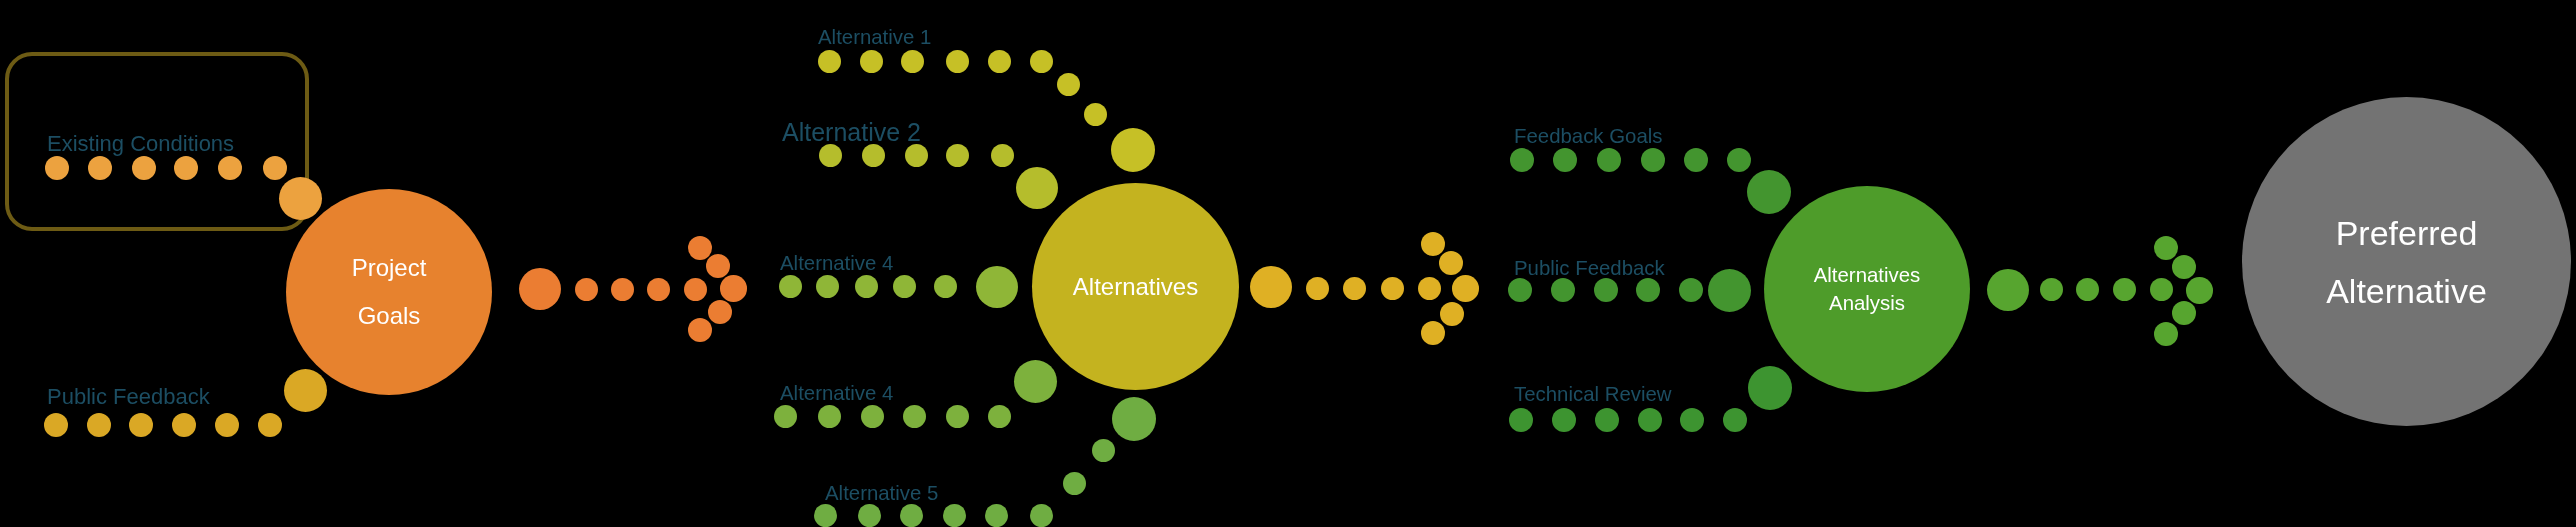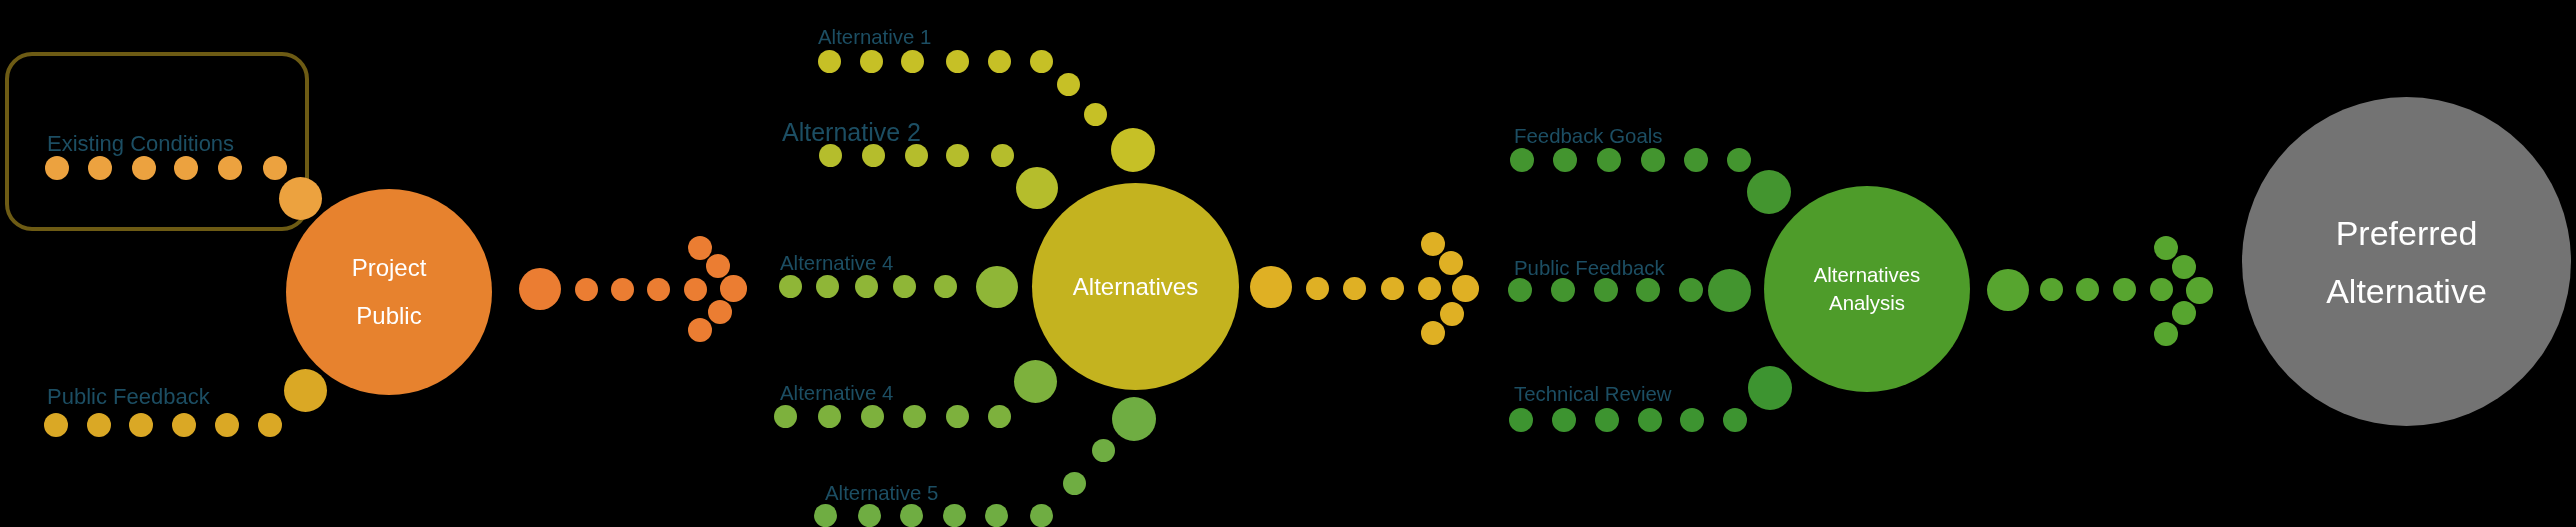--- a/index.html
+++ b/index.html
@@ -144,21 +144,21 @@
     <div class="dot" style="left: 2076px; top: 278px; width: 23px; height: 23px; background: rgb(87, 165, 47);"></div>
     <div class="dot" style="left: 2113px; top: 278px; width: 23px; height: 23px; background: rgb(87, 165, 47);"></div>
     <div class="dot" style="left: 2150px; top: 278px; width: 23px; height: 23px; background: rgb(87, 165, 47);"></div>
     <div class="dot" style="left: 2154px; top: 236px; width: 24px; height: 24px; background: rgb(87, 165, 47);"></div>
     <div class="dot" style="left: 2172px; top: 255px; width: 24px; height: 24px; background: rgb(87, 165, 47);"></div>
     <div class="dot" style="left: 2186px; top: 277px; width: 26.5px; height: 26.5px; background: rgb(87, 165, 47);"></div>
     <div class="dot" style="left: 2172px; top: 301px; width: 24px; height: 24px; background: rgb(87, 165, 47);"></div>
     <div class="dot" style="left: 2154px; top: 322px; width: 24px; height: 24px; background: rgb(87, 165, 47);"></div>
     <div class="stage-circle" style="left: 286px; top: 189px; width: 206px; height: 206px; background: rgb(231, 130, 46); font-size: 24px; line-height: 48px;">
       <span class="stage-line">Project</span>
-      <span class="stage-line">Public</span>
+      <span class="stage-line">Goals</span>
     </div>
     <div class="stage-circle" style="left: 1032px; top: 183px; width: 207px; height: 207px; background: rgb(196, 179, 31); font-size: 24px; line-height: 29px;">
       <span class="stage-line">Alternatives</span>
     </div>
     <div class="stage-circle" style="left: 1764px; top: 186px; width: 206px; height: 206px; background: rgb(78, 156, 42); font-size: 20.4px; line-height: 28px;">
       <span class="stage-line">Alternatives</span>
       <span class="stage-line">Analysis</span>
     </div>
     <div class="stage-circle" style="left: 2242px; top: 97px; width: 329px; height: 329px; background: #737373; font-size: 34px; line-height: 58px;">
       <span class="stage-line">Preferred</span>

